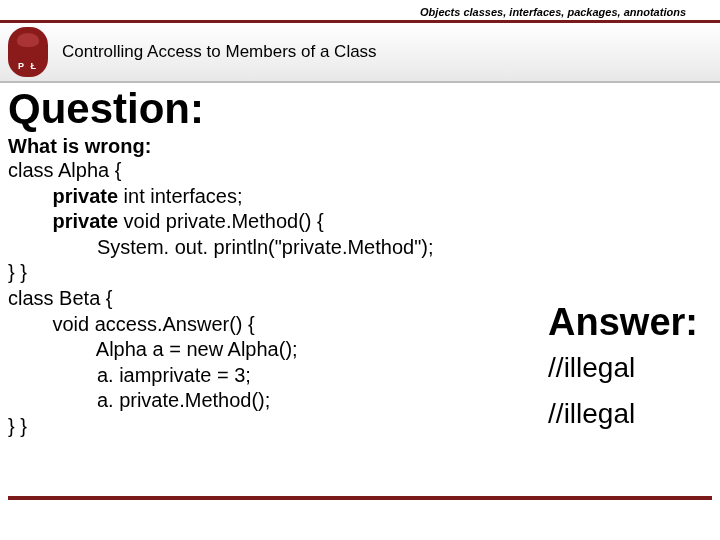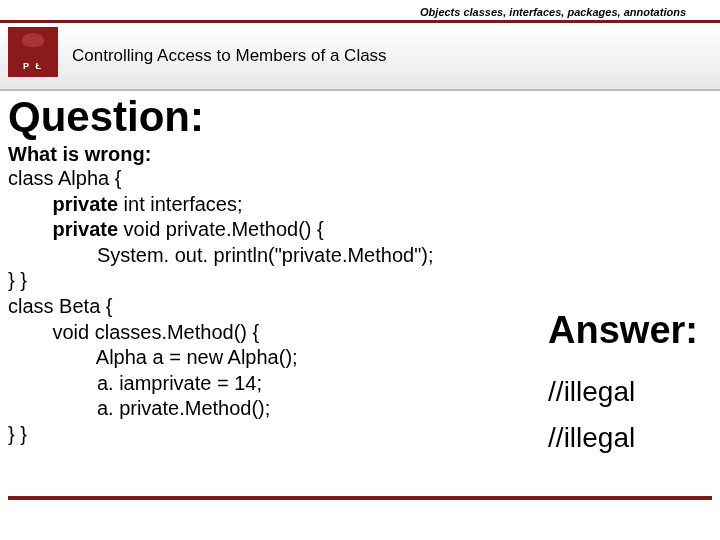--- a/index.html
+++ b/index.html
@@ -24,31 +24,32 @@
     background: #7a1a1a;
     margin: 0;
   }
   .title-row {
     display: flex;
     align-items: center;
     background: linear-gradient(#fff, #e8e8e8);
     padding: 4px 0 4px 0;
   }
   .logo {
-    width: 50px;
+    width: 40px;
     height: 50px;
     background: #8b1a1a;
     color: #fff;
-    margin: 0 14px 8px 8px;
+    margin: 0 14px 0 8px;
     display: flex;
     align-items: center;
     justify-content: center;
     font-size: 10px;
     font-weight: bold;
     position: relative;
+    border-radius: 18px;
   }
   .logo::before {
     content: "";
     position: absolute;
     top: 6px;
     width: 22px;
     height: 14px;
     background: #a33;
     border-radius: 50% 50% 40% 40%;
   }
@@ -90,21 +91,21 @@
   .kw { font-weight: bold; }
   .answer-box {
     position: absolute;
     right: 22px;
     top: 218px;
     text-align: left;
   }
   .answer-h {
     font-size: 38px;
     font-weight: bold;
-    margin: 0 0 24px 0;
+    margin: 0 0 8px 0;
   }
   .illegal {
     font-size: 28px;
     margin: 5px 0 14px 0;
   }
   .footer-rule {
     position: absolute;
     left: 8px;
     right: 8px;
     bottom: 40px;
@@ -129,23 +130,23 @@
 <div class="content">
   <div class="question-h">Question:</div>
   <div class="subq">What is wrong:</div>
 
   <div class="codeblock"><span>class Alpha {</span>
         <span class="kw">private</span><span> int interfaces;</span>
         <span class="kw">private</span><span> void private.Method() {</span>
                 <span>System. out. println("private.Method");</span>
 <span>} }</span>
 <span>class Beta {</span>
-        <span>void classes.Method() {</span>
+        <span>void access.Answer() {</span>
                 <span>Alpha a = new Alpha();</span>
-                <span>a. iamprivate = 14;</span>
+                <span>a. iamprivate = 3;</span>
                 <span>a. private.Method();</span>
 <span>} }</span></div>
 
   <div class="answer-box">
     <div class="answer-h">Answer:</div>
     <div class="illegal">//illegal</div>
     <div class="illegal">//illegal</div>
   </div>
 </div>
 

